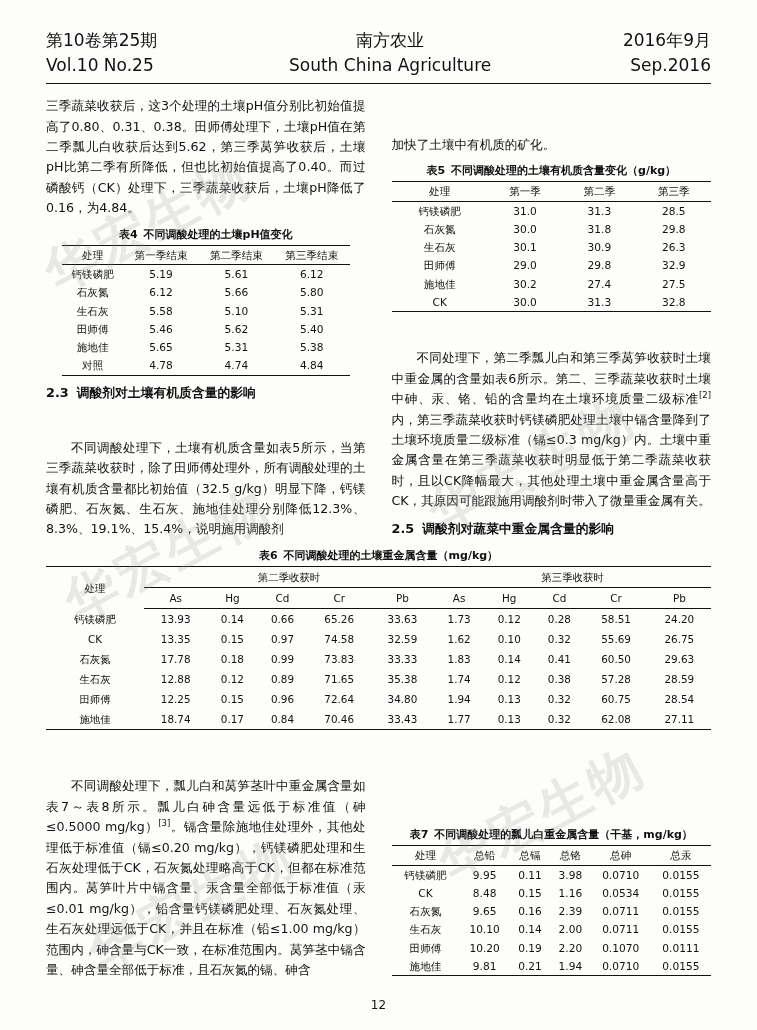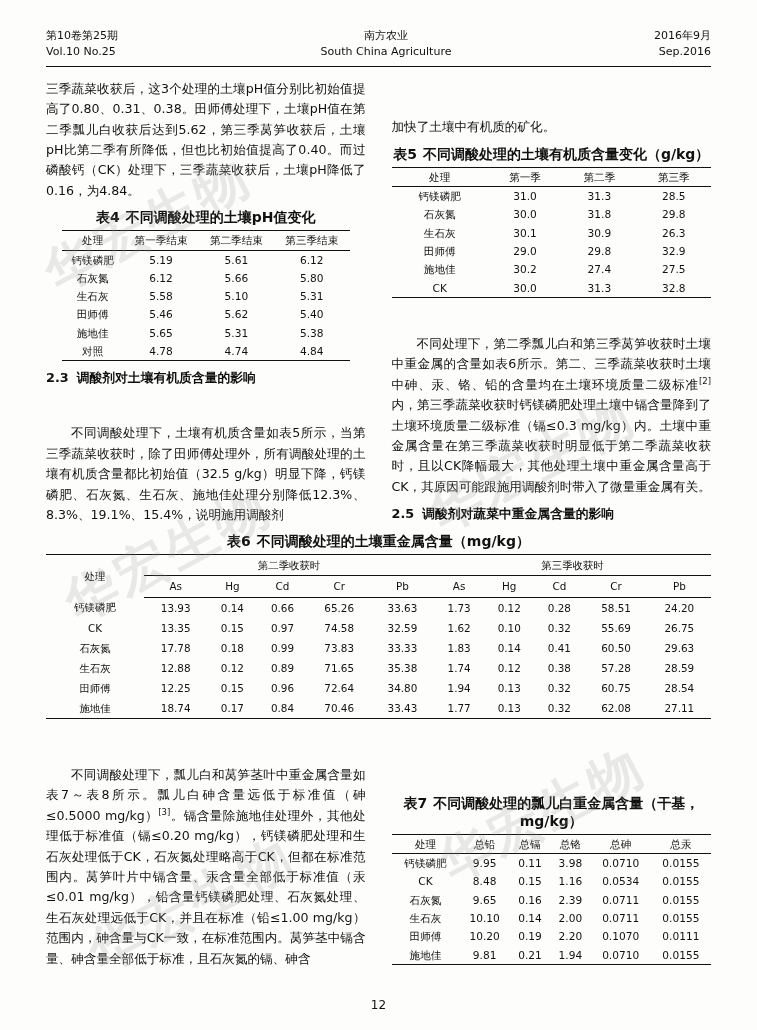--- a/index.html
+++ b/index.html
@@ -36,21 +36,21 @@
   .wm3{left:56px;top:520px;}
   .wm4{left:430px;top:780px;}
   .wm5{left:80px;top:870px;}
 
   
   .masthead{
     position:relative;
     display:flex;
     justify-content:space-between;
     align-items:flex-start;
-    font-size:11px;
+    font-size:17px;
     line-height:1.45;
     padding-bottom:4px;
   }
   .masthead .center{text-align:center;}
   .masthead .right{text-align:right;}
   .rule{
     border-bottom:1.6px solid #111;
     margin-top:2px;
     margin-bottom:12px;
   }
@@ -75,21 +75,21 @@
     font-size:12.8px;
     margin:7px 0 4px 0;
     font-weight:bold;
     line-height:1.5;
   }
   h3 .num{margin-right:8px;}
 
   
   .tbl-wrap{margin:8px 0 6px 0;}
   .tbl-cap{
-    font-size:14px;
+    font-size:11px;
     font-weight:bold;
     text-align:center;
     margin-bottom:3px;
   }
   .tbl-cap .t-no{margin-right:6px;}
   table{
     border-collapse:collapse;
     width:100%;
     font-size:10.6px;
     font-family:"DejaVu Sans","Liberation Sans",sans-serif;

